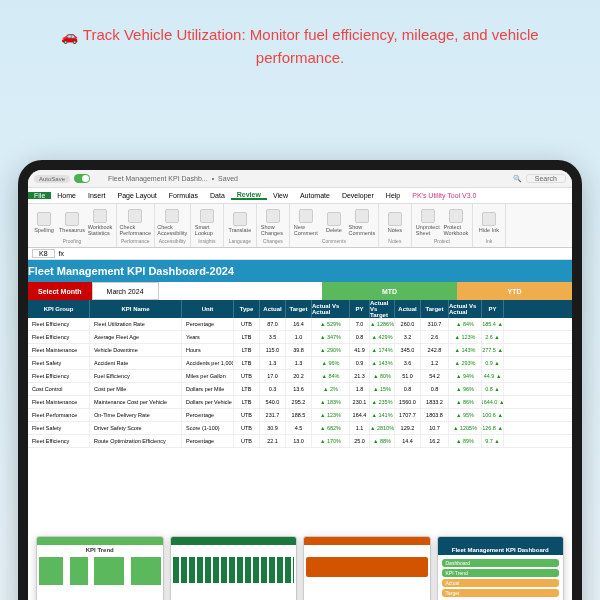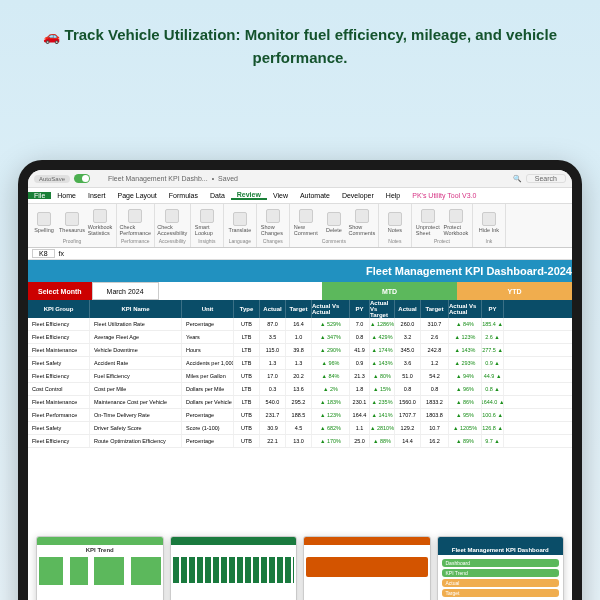--- a/index.html
+++ b/index.html
@@ -1,38 +1,38 @@
 <!DOCTYPE html>
 <html><head>
 <meta charset="utf-8">
 <style>
 *{margin:0;padding:0;box-sizing:border-box;font-family:'Segoe UI',Arial,sans-serif}
 body{width:600px;height:600px;background:linear-gradient(180deg,#d4ebf5 0%,#e8f4fa 100%);overflow:hidden;position:relative}
 .page-top{padding:24px 30px 10px;text-align:center}
-.headline{font-size:15px;font-weight:700;color:#14532d;line-height:1.5;margin-bottom:14px}
+.headline{font-size:15px;font-weight:400;color:#ef4444;line-height:1.5;margin-bottom:14px}
 .headline .emoji{font-size:14px;vertical-align:middle}
 .tablet{position:absolute;left:18px;right:18px;top:160px;bottom:-40px;background:#1a1a1a;border-radius:24px;padding:10px;box-shadow:0 8px 30px rgba(0,0,0,0.25)}
 .screen{width:100%;height:100%;background:#fff;border-radius:14px;overflow:hidden;position:relative}
 .titlebar{display:flex;align-items:center;height:18px;background:#f3f3f3;font-size:7px;padding:0 6px;gap:4px;color:#666;border-bottom:1px solid #ddd}
 .autosave{background:#e0e0e0;border-radius:6px;padding:1px 5px;font-size:6px}
 .toggle{width:16px;height:9px;background:#4caf50;border-radius:5px;position:relative}
 .toggle::after{content:'';position:absolute;right:1px;top:1px;width:7px;height:7px;background:#fff;border-radius:50%}
 .ribbon-tabs{display:flex;height:16px;background:#fff;font-size:7px;align-items:center;border-bottom:1px solid #ddd}
 .ribbon-tabs span{padding:0 6px;cursor:pointer}
 .ribbon-tabs .active{border-bottom:2px solid #1a7f37;color:#1a7f37;font-weight:600}
 .ribbon-tabs .utility{color:#d63384}
 .ribbon{display:flex;height:44px;background:#f8f8f8;border-bottom:1px solid #ccc;font-size:5.5px;color:#555}
 .rgroup{display:flex;flex-direction:column;align-items:center;justify-content:space-between;border-right:1px solid #e0e0e0;padding:3px 4px}
 .rgroup .icons{display:flex;gap:4px;align-items:center;flex:1}
 .ricon{display:flex;flex-direction:column;align-items:center;gap:1px;width:24px}
 .ricon .ic{width:14px;height:14px;background:#e8e8e8;border:1px solid #ccc;border-radius:2px}
 .rgroup .glabel{font-size:5px;color:#888}
 .formula{display:flex;height:12px;background:#fff;border-bottom:1px solid #ddd;font-size:7px;align-items:center;padding:0 4px;gap:4px}
 .formula .cell{border:1px solid #ccc;padding:0 6px;background:#fff}
-.dash-title{background:#2191c0;color:#fff;text-align:right;font-weight:700;font-size:11px;padding:5px 0}
+.dash-title{background:#2191c0;color:#fff;text-align:left;font-weight:700;font-size:11px;padding:5px 0}
 .controls{display:flex;height:18px;font-size:7px}
 .controls .selmonth{background:#c00;color:#fff;padding:0 10px;display:flex;align-items:center;font-weight:600}
 .controls .monthval{background:#fff;border:1px solid #ccc;padding:0 14px;display:flex;align-items:center}
 .controls .spacer{flex:1}
 .controls .mtd{background:#5cb85c;color:#fff;flex:0 0 135px;display:flex;align-items:center;justify-content:center;font-weight:700}
 .controls .ytd{background:#f0ad4e;color:#fff;flex:0 0 115px;display:flex;align-items:center;justify-content:center;font-weight:700}
 .theader{display:flex;height:18px;background:#0a4d68;color:#fff;font-size:6px;font-weight:600}
 .theader>div{display:flex;align-items:center;justify-content:center;border-right:1px solid rgba(255,255,255,0.2)}
 .c-grp{width:62px}.c-kpi{width:92px}.c-unit{width:52px}.c-type{width:26px}
 .c-act{width:26px}.c-tgt{width:26px}.c-ava{width:38px}.c-pv{width:20px}.c-avt{width:25px}

